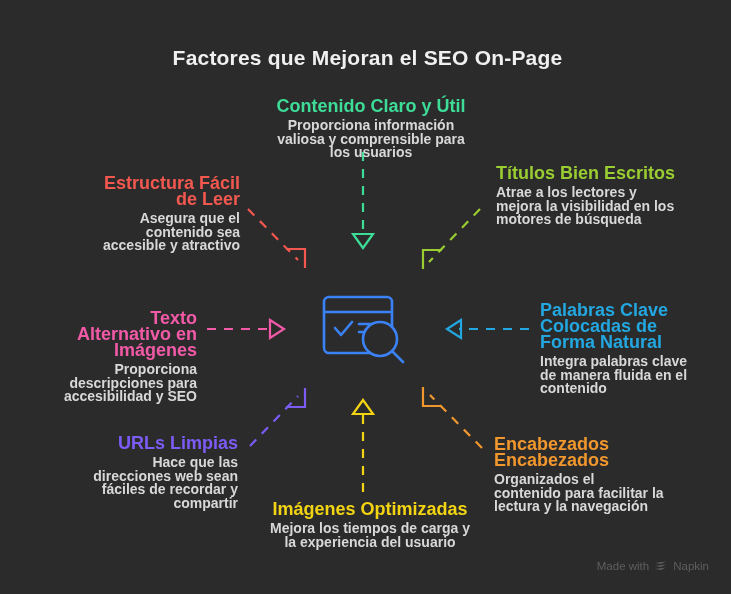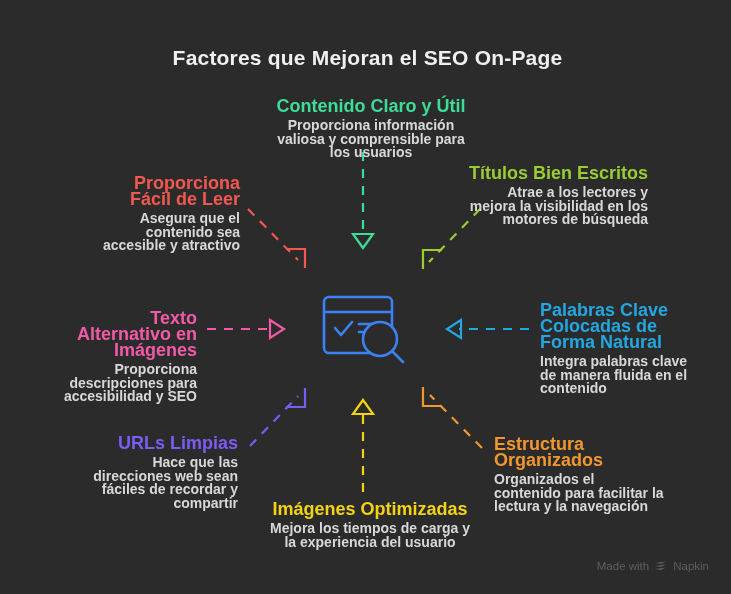--- a/index.html
+++ b/index.html
@@ -45,21 +45,21 @@
     line-height: 13.5px;
     color: #d8d8d8;
     font-weight: bold;
   }
   .ta-left  { text-align: left; }
   .ta-right { text-align: right; }
   .ta-center{ text-align: center; }
 
   
   #n-contenido { left: 268px; top: 98px;  width: 206px; }
-  #n-titulos   { left: 460px; top: 165px; width: 188px; text-align: right; }
+  #n-titulos   { left: 496px; top: 165px; width: 188px; }
   #n-estructura{ left: 92px;  top: 175px; width: 148px; }
   #n-texto     { left: 54px;  top: 310px; width: 143px; }
   #n-palabras  { left: 540px; top: 302px; width: 160px; }
   #n-urls      { left: 84px;  top: 435px; width: 154px; }
   #n-encabez   { left: 494px; top: 436px; width: 170px; }
   #n-imagenes  { left: 265px; top: 501px; width: 210px; }
 
   #center-icon {
     position: absolute;
     left: 318px;
@@ -143,41 +143,41 @@
     <div class="heading" style="color:#3ddc97">Contenido Claro y Útil</div>
     <div class="desc">Proporciona información valiosa y comprensible para los usuarios</div>
   </div>
 
   <div class="node ta-left" id="n-titulos">
     <div class="heading" style="color:#9acd32">Títulos Bien Escritos</div>
     <div class="desc">Atrae a los lectores y mejora la visibilidad en los motores de búsqueda</div>
   </div>
 
   <div class="node ta-right" id="n-estructura">
-    <div class="heading" style="color:#f2584f">Proporciona Fácil de Leer</div>
+    <div class="heading" style="color:#f2584f">Estructura Fácil de Leer</div>
     <div class="desc">Asegura que el contenido sea accesible y atractivo</div>
   </div>
 
   <div class="node ta-right" id="n-texto">
     <div class="heading" style="color:#f25aa8">Texto Alternativo en Imágenes</div>
     <div class="desc">Proporciona descripciones para accesibilidad y SEO</div>
   </div>
 
   <div class="node ta-left" id="n-palabras">
     <div class="heading" style="color:#23a7e0">Palabras Clave Colocadas de Forma Natural</div>
     <div class="desc">Integra palabras clave de manera fluida en el contenido</div>
   </div>
 
   <div class="node ta-right" id="n-urls">
     <div class="heading" style="color:#7c5cf5">URLs Limpias</div>
     <div class="desc">Hace que las direcciones web sean fáciles de recordar y compartir</div>
   </div>
 
   <div class="node ta-left" id="n-encabez">
-    <div class="heading" style="color:#f2972e">Estructura Organizados</div>
+    <div class="heading" style="color:#f2972e">Encabezados Encabezados</div>
     <div class="desc">Organizados el contenido para facilitar la lectura y la navegación</div>
   </div>
 
   <div class="node ta-center" id="n-imagenes">
     <div class="heading" style="color:#f2d413">Imágenes Optimizadas</div>
     <div class="desc">Mejora los tiempos de carga y la experiencia del usuario</div>
   </div>
 
   <div id="watermark">
     <span>Made with</span>

